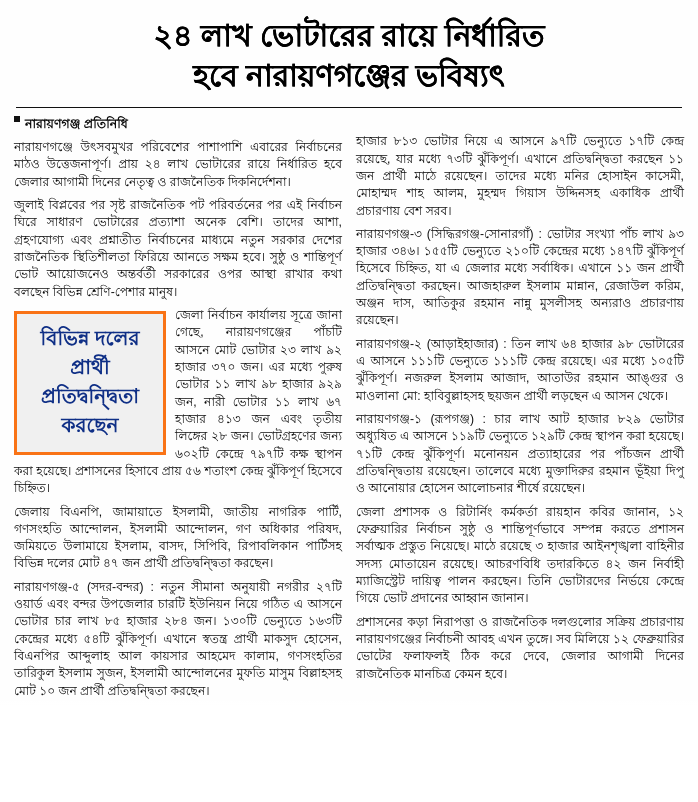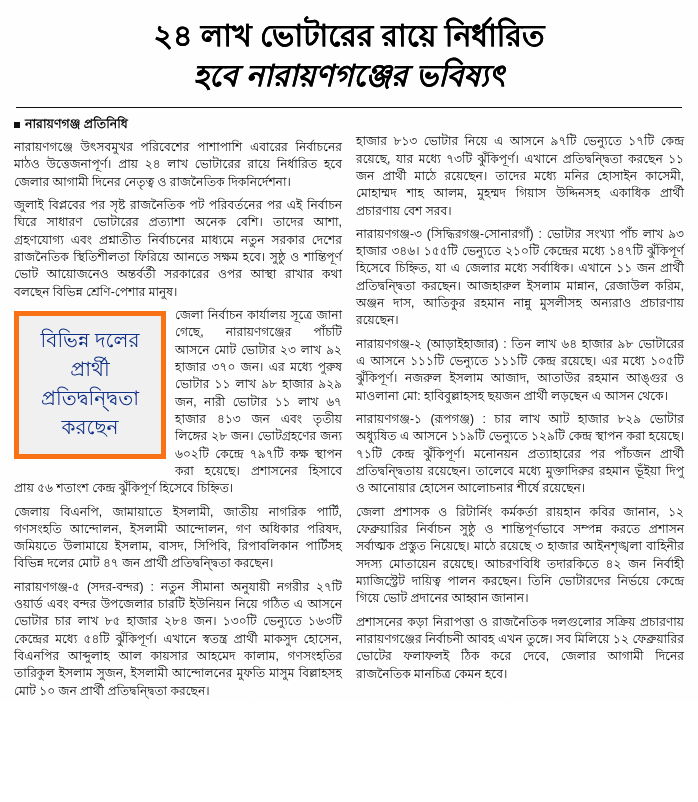--- a/index.html
+++ b/index.html
@@ -28,21 +28,20 @@
     font-weight: bold;
     font-size: 30px;
     line-height: 1.32;
     letter-spacing: 0px;
     color: #000;
     padding: 6px 4px 2px 4px;
     text-shadow: 0 0 0.4px #000;
   }
   .headline .l2 {
     display: block;
-    font-style: italic;
   }
   .rule {
     border-bottom: 1px solid #111;
     margin: 10px 2px 8px 2px;
   }
   .columns {
     display: flex;
     gap: 14px;
     height: 638px;
     position: relative;
@@ -52,44 +51,43 @@
     position: relative;
     font-size: 12.2px;
     line-height: 1.42;
     text-align: justify;
   }
   .byline {
     font-weight: bold;
     font-size: 12.5px;
     margin-bottom: 5px;
     display: flex;
-    align-items: center;
     gap: 5px;
   }
   .bullet-sq {
     display: inline-block;
     width: 6px;
     height: 6px;
     background: #111;
     flex: 0 0 auto;
   }
   p.para {
     margin: 0 0 6px 0;
   }
   .callout {
     float: left;
     width: 152px;
     margin: 4px 9px 5px 0;
     background: #f0f0f0;
-    border: 5px solid #f97316;
+    border: 3px solid #f97316;
     box-sizing: border-box;
     padding: 10px 6px 12px 6px;
     text-align: center;
     color: #0f2f86;
-    font-weight: normal;
+    font-weight: bold;
     font-size: 20px;
     line-height: 1.45;
     shape-margin: 4px;
   }
   .callout .big {
     display: block;
   }
   .col-right p.para:first-child {
     margin-top: 17px;
   }

